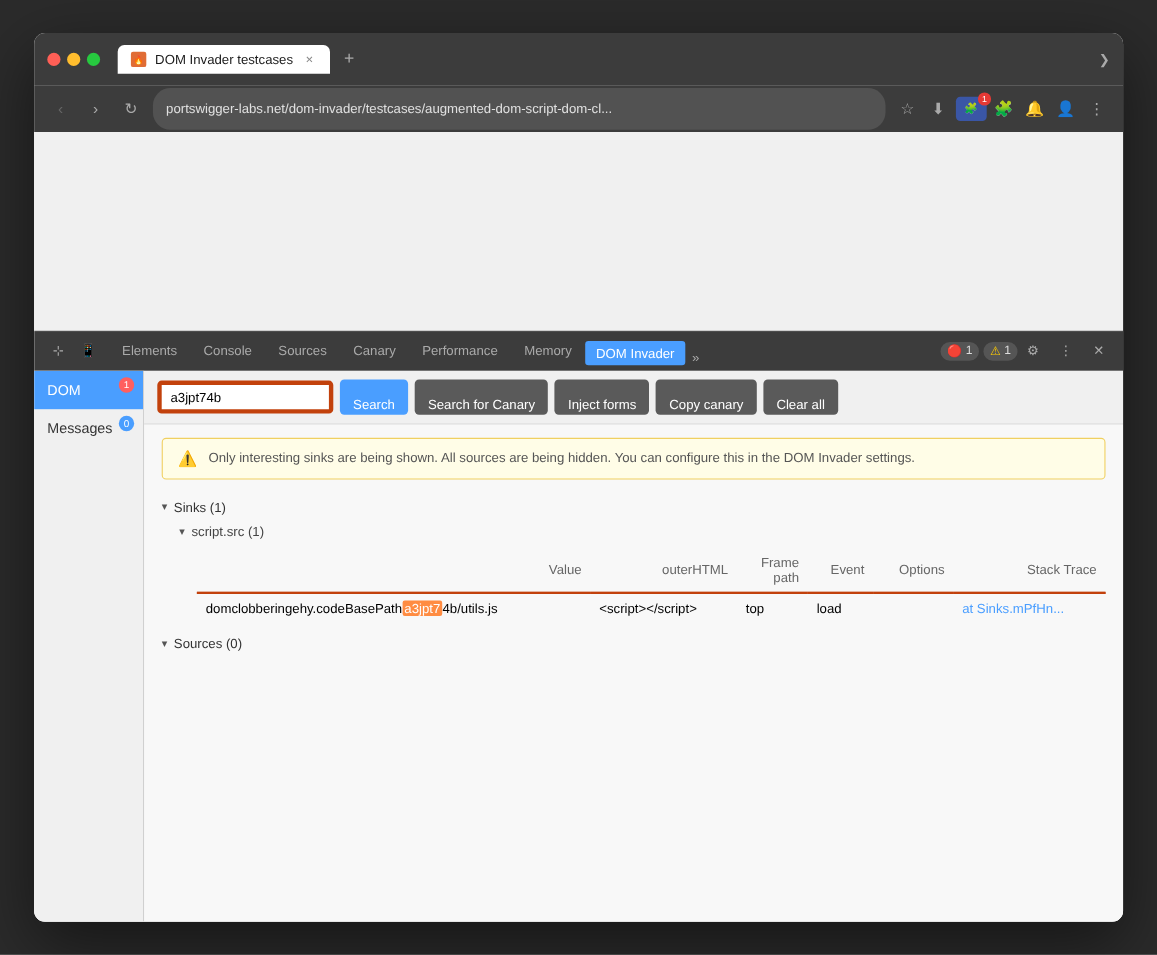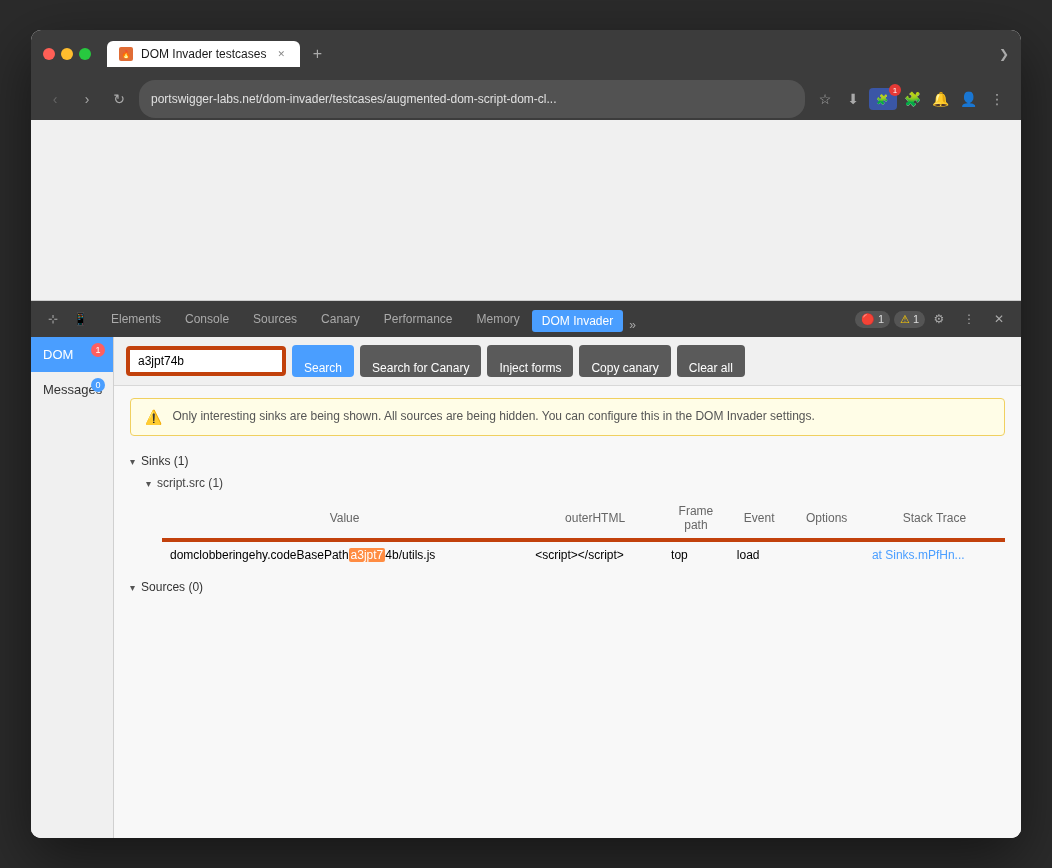--- a/index.html
+++ b/index.html
@@ -263,21 +263,21 @@
 
     
     .devtools-body {
       display: flex;
       flex: 1;
       overflow: hidden;
     }
 
     
     .dt-sidebar {
-      width: 83px;
+      width: 100px;
       background: #f0f0f0;
       border-right: 1px solid #d0d0d0;
       display: flex;
       flex-direction: column;
       flex-shrink: 0;
     }
     .dt-sidebar-item {
       padding: 10px 12px;
       font-size: 13px;
       cursor: pointer;
@@ -407,25 +407,25 @@
     
     .dt-table {
       width: 100%;
       border-collapse: collapse;
       font-size: 12px;
       margin-top: 4px;
       margin-left: 32px;
       width: calc(100% - 32px);
     }
     .dt-table th {
-      text-align: center;
+      text-align: right;
       padding: 6px 8px;
       color: #666;
       font-weight: 500;
-      border-bottom: 4px solid #c2410c;
+      border-bottom: 2px solid #c2410c;
       background: transparent;
       margin-left: 32px;
     }
     .dt-table td {
       padding: 6px 8px;
       vertical-align: top;
       border-bottom: 1px solid #eee;
     }
     .dt-table tr:last-child td {
       border-bottom: none;

